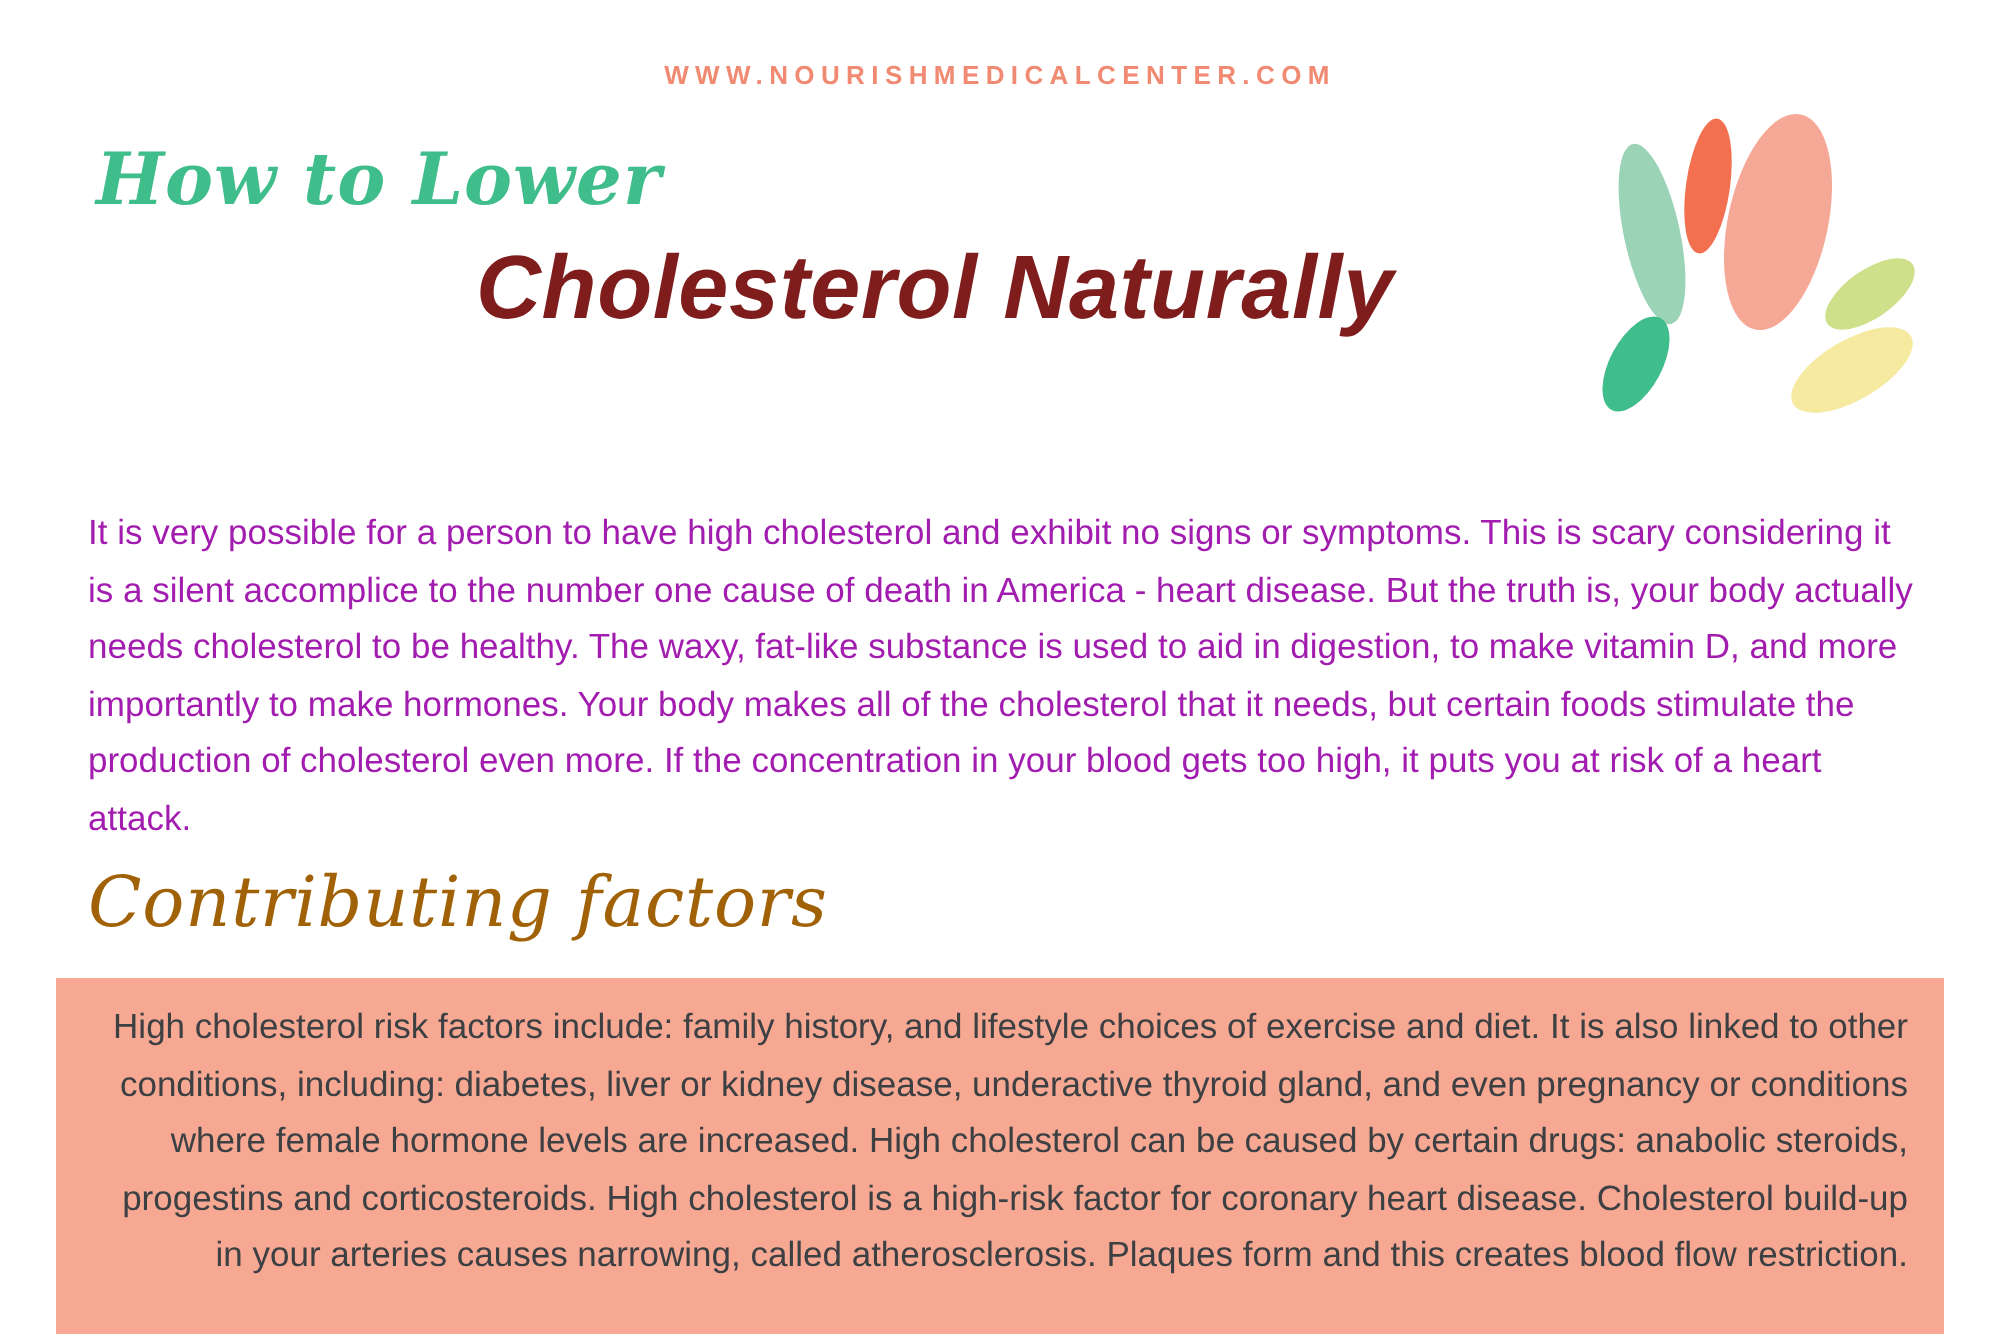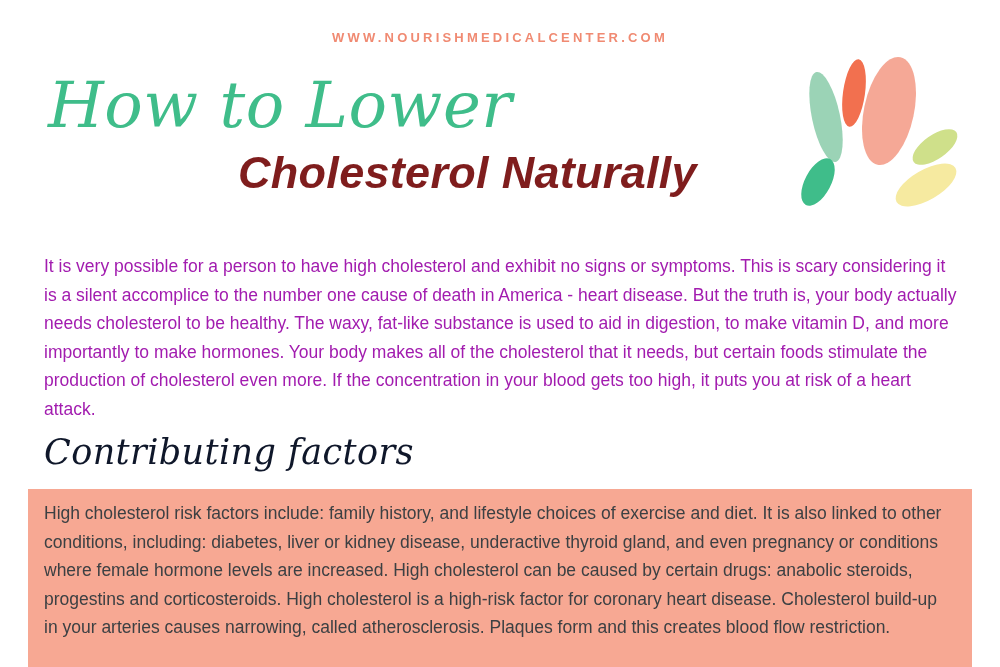--- a/index.html
+++ b/index.html
@@ -38,24 +38,25 @@
   
   .headline {
     position: absolute;
     top: 72px;
     left: 48px;
     width: 760px;
   }
   .headline .line1 {
     font-family: "DejaVu Serif", serif;
     font-style: italic;
-    font-size: 64px;
+    font-size: 36px;
     color: #3fbd8a;
     line-height: 1.05;
     letter-spacing: 0.5px;
+    font-weight: bold;
   }
   .headline .line2 {
     margin-top: 8px;
     margin-left: 190px;
     font-family: "Liberation Sans", sans-serif;
     font-style: italic;
     font-weight: bold;
     font-size: 45px;
     color: #7f1d1d;
     letter-spacing: 0.3px;
@@ -83,41 +84,42 @@
   }
 
   
   .subhead {
     position: absolute;
     top: 432px;
     left: 44px;
     font-family: "DejaVu Serif", serif;
     font-style: italic;
     font-size: 35px;
-    color: #0f172a;
+    color: #a16207;
     letter-spacing: 0.4px;
   }
 
   
   .highlight {
     position: absolute;
     top: 489px;
     left: 28px;
     width: 944px;
     height: 178px;
     background: #f7a893;
     box-sizing: border-box;
     padding: 10px 18px 0 16px;
   }
   .highlight p {
     margin: 0;
     font-size: 17.5px;
     line-height: 28.5px;
     color: #3c4043;
     font-family: "Liberation Sans", sans-serif;
+    text-align: right;
   }
 </style>
 </head>
 <body>
 
 <div class="page">
 
   <div class="site-url">WWW.NOURISHMEDICALCENTER.COM</div>
 
   <div class="headline">

